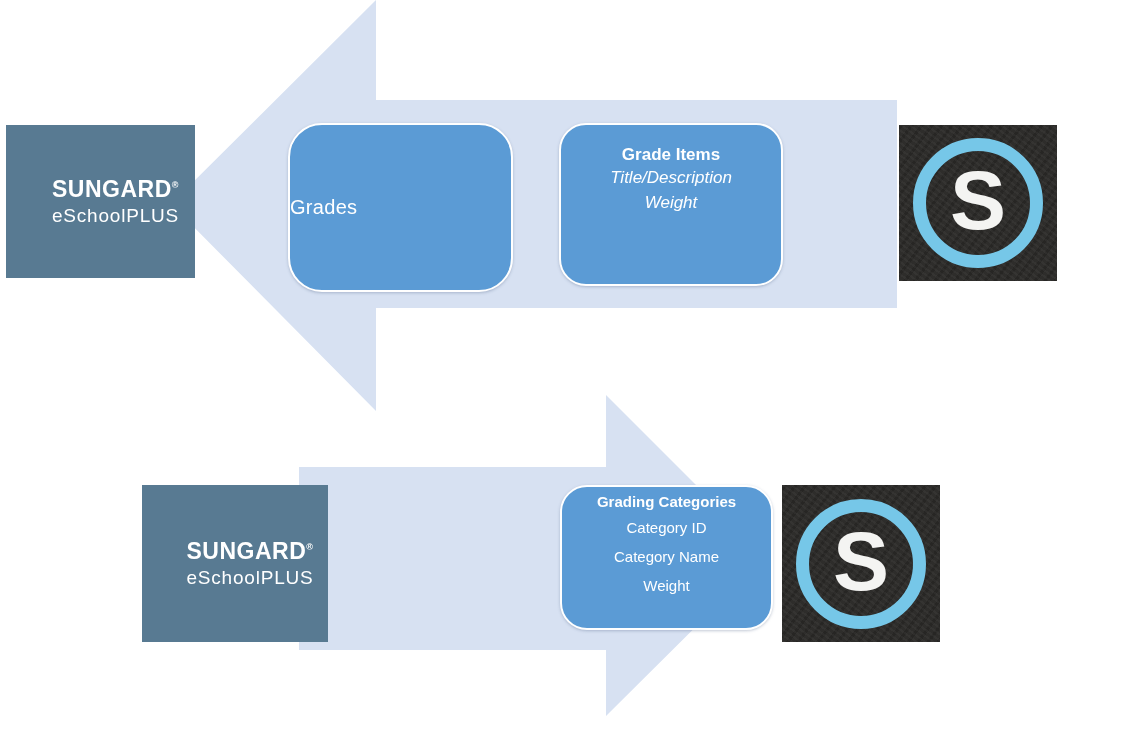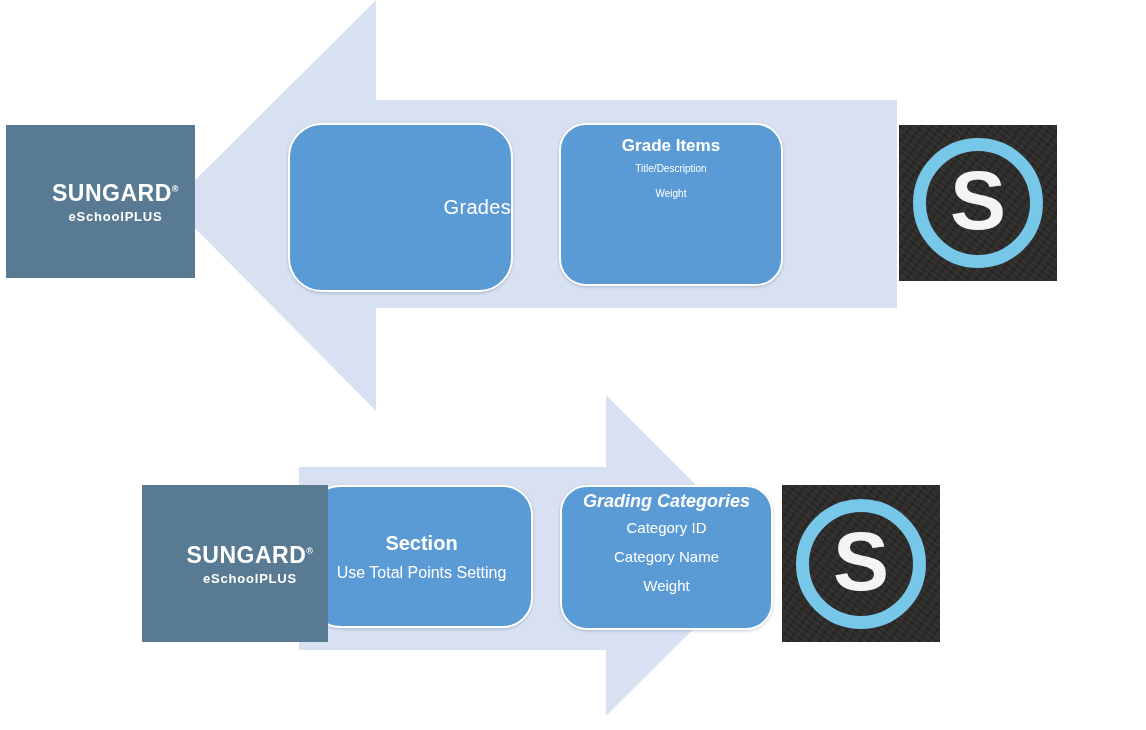--- a/index.html
+++ b/index.html
@@ -12,43 +12,43 @@
   svg.arrows{position:absolute;left:0;top:0;z-index:1;}
   
   .bbox{
     position:absolute;z-index:2;box-sizing:border-box;
     background:var(--box-fill,#5b9bd5);
     border:2.5px solid var(--box-border,#ffffff);
     color:#fff;text-align:center;
     box-shadow:0 1px 3px rgba(80,100,135,.35);
   }
   #grades-box{left:288px;top:123px;width:225px;height:169px;border-radius:34px;
-    display:flex;align-items:center;justify-content:flex-end;}
+    display:flex;align-items:center;justify-content:flex-start;}
   .grades-title{font-size:20px;font-weight:400;letter-spacing:.3px;}
-  #grade-items-box{left:559px;top:123px;width:224px;height:163px;border-radius:27px;padding-top:10px;}
+  #grade-items-box{left:559px;top:123px;width:224px;height:163px;border-radius:27px;padding-top:19px;}
   .gi-title{font-size:17px;font-weight:bold;line-height:22px;}
-  .gi-item{font-size:10px;line-height:24.5px;}
+  .gi-item{font-size:17px;line-height:24.5px;font-style:italic;}
   #section-box{left:310px;top:485px;width:223px;height:143px;border-radius:30px;
     display:flex;flex-direction:column;align-items:center;justify-content:center;gap:9px;}
   .section-title{font-size:20px;font-weight:bold;}
   .section-sub{font-size:16px;}
   #grading-categories-box{left:560px;top:485px;width:213px;height:145px;border-radius:27px;padding-top:3px;}
-  .gc-title{font-size:18px;font-weight:bold;line-height:23px;font-style:italic;}
+  .gc-title{font-size:15px;font-weight:bold;line-height:23px;}
   .gc-item{font-size:15px;line-height:29px;}
   
   .logo-sungard{
     position:absolute;z-index:3;display:flex;flex-direction:column;
     align-items:center;justify-content:center;
     background:var(--sungard-bg,#587a92);color:var(--sungard-text,#ffffff);padding-left:30px;
   }
   #sungard-top{left:6px;top:125px;width:159px;height:153px;}
   #sungard-bottom{left:142px;top:485px;width:156px;height:157px;}
   .sungard-brand{font-size:23px;font-weight:bold;letter-spacing:.5px;white-space:nowrap;}
   .sungard-brand sup{font-size:9px;vertical-align:super;}
-  .sungard-product{font-size:13px;font-weight:700;letter-spacing:.8px;margin-top:2px;white-space:nowrap;}
+  .sungard-product{font-size:19px;font-weight:400;letter-spacing:.8px;margin-top:2px;white-space:nowrap;}
   
   .logo-schoology{
     position:absolute;z-index:3;display:flex;align-items:center;justify-content:center;
     background:var(--schoology-bg,#2e2d2b);
     background-image:
       repeating-linear-gradient(37deg, rgba(255,255,255,.035) 0 2px, transparent 2px 5px),
       repeating-linear-gradient(-53deg, rgba(0,0,0,.16) 0 3px, transparent 3px 8px);
   }
   #schoology-top{left:899px;top:125px;width:158px;height:156px;}
   #schoology-bottom{left:782px;top:485px;width:158px;height:157px;}
@@ -91,24 +91,20 @@
     <div class="ring">
       <span class="s-letter">S</span>
     </div>
   </div>
 
   <div class="logo-sungard" id="sungard-bottom">
     <div class="sungard-brand"><span>SUNGARD</span><sup>®</sup></div>
     <div class="sungard-product">eSchoolPLUS</div>
   </div>
 
-  <div class="bbox" id="section-box">
-    <div class="section-title">Section</div>
-    <div class="section-sub">Use Total Points Setting</div>
-  </div>
 
   <div class="bbox" id="grading-categories-box">
     <div class="gc-title">Grading Categories</div>
     <div class="gc-item">Category ID</div>
     <div class="gc-item">Category Name</div>
     <div class="gc-item">Weight</div>
   </div>
 
   <div class="logo-schoology" id="schoology-bottom">
     <div class="ring">

